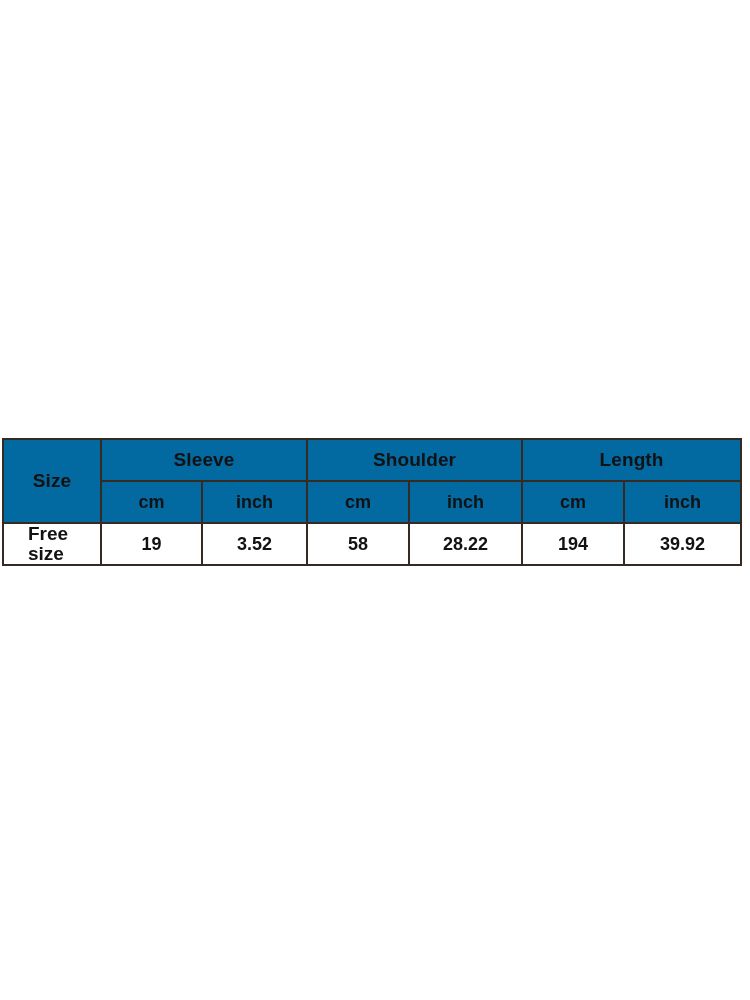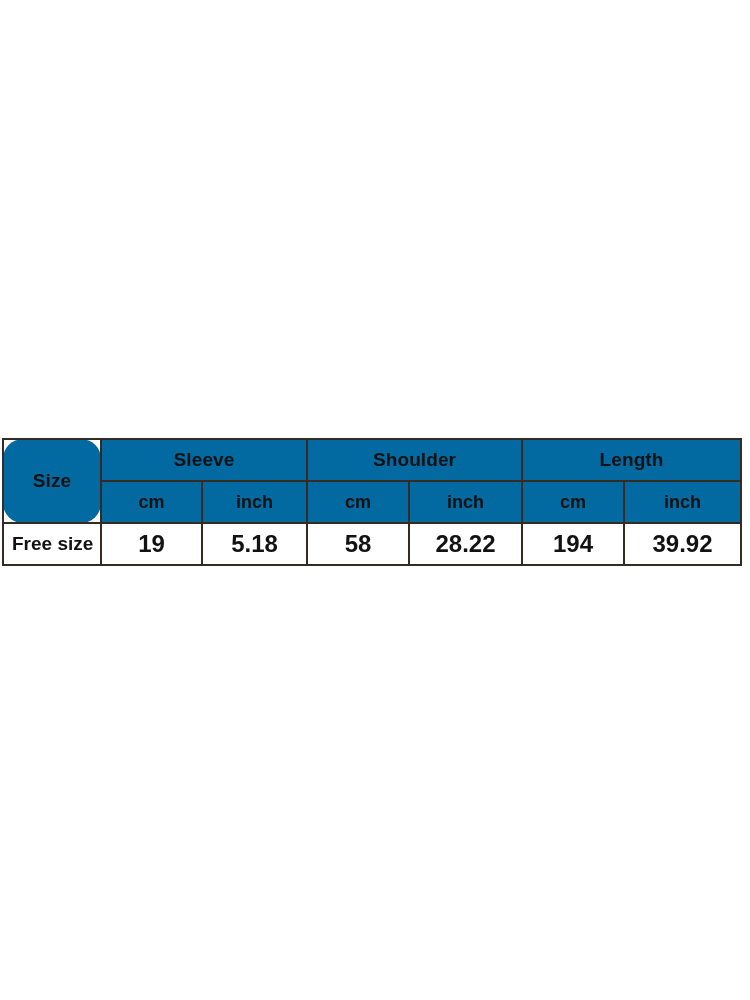--- a/index.html
+++ b/index.html
@@ -55,39 +55,38 @@
     height: 42px;
     font-size: 19px;
     letter-spacing: 0.1px;
   }
 
   
   th.size-cell {
     height: 84px;
     font-size: 19px;
     width: 98px;
-    border-radius: 20px;
   }
 
   
   .row-units th {
     height: 42px;
     font-size: 18px;
   }
 
   
   tbody td {
     height: 42px;
     background: #ffffff;
-    font-size: 24px;
+    font-size: 18px;
   }
 
   tbody td.size-label {
     text-align: left;
-    padding-left: 8px;
+    padding-left: 24px;
     font-size: 19px;
   }
 
   
   col.c-size   { width: 98px;  }
   col.c-cm1    { width: 101px; }
   col.c-in1    { width: 105px; }
   col.c-cm2    { width: 102px; }
   col.c-in2    { width: 113px; }
   col.c-cm3    { width: 102px; }
@@ -124,21 +123,21 @@
           <th>inch</th>
           <th>cm</th>
           <th>inch</th>
         </tr>
       </thead>
 
       <tbody>
         <tr>
           <td class="size-label">Free size</td>
           <td>19</td>
-          <td>5.18</td>
+          <td>3.52</td>
           <td>58</td>
           <td>28.22</td>
           <td>194</td>
           <td>39.92</td>
         </tr>
       </tbody>
     </table>
   </div>
 
 </div>

